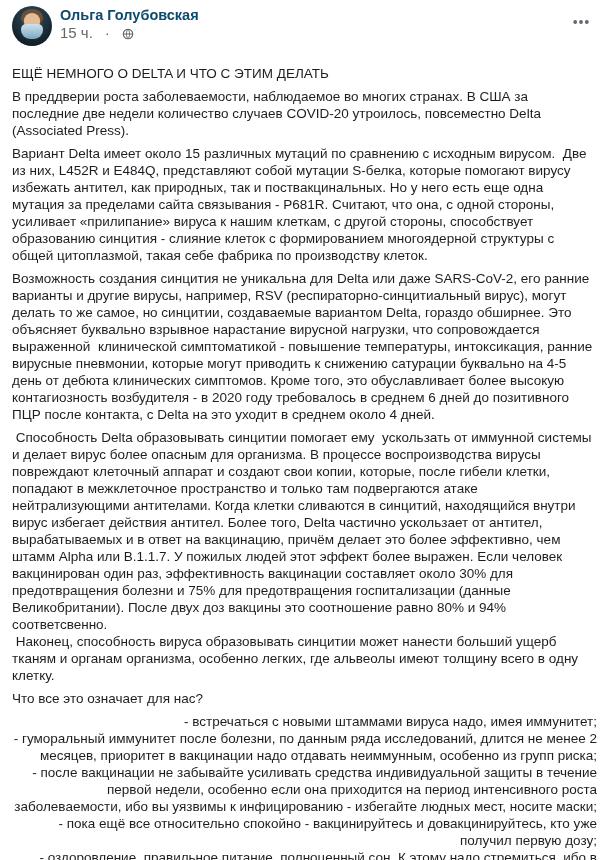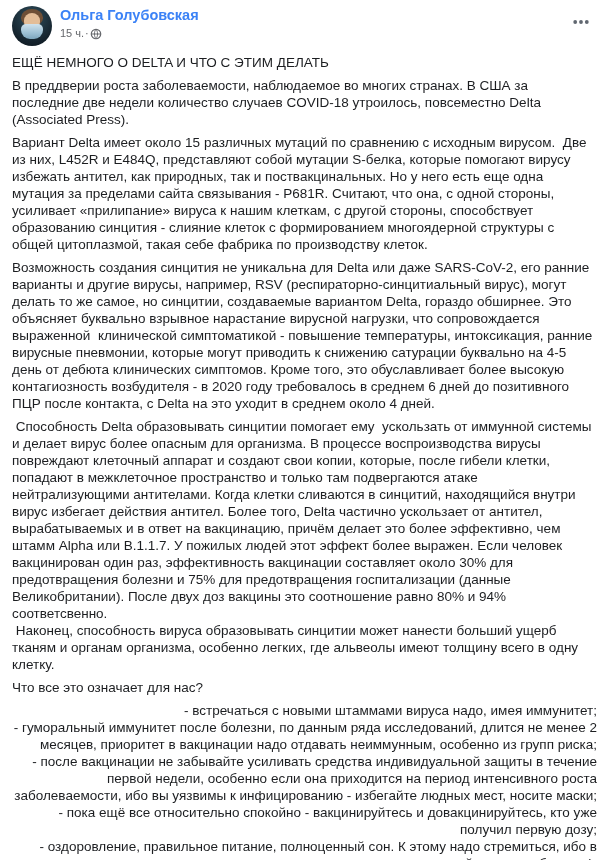--- a/index.html
+++ b/index.html
@@ -58,28 +58,28 @@
   }
   .header-info {
     margin-left: 8px;
     flex: 1 1 auto;
     min-width: 0;
   }
   .author {
     font-size: 14.5px;
     font-weight: 700;
     line-height: 19px;
-    color: #3b82f6;
+    color: #0c4a6e;
     cursor: pointer;
   }
   .meta {
     display: flex;
     align-items: center;
-    gap: 1px;
-    font-size: 11px;
+    gap: 12px;
+    font-size: 15px;
     line-height: 16px;
     color: #65676b;
   }
   .meta .timestamp { cursor: pointer; }
   .meta .sep { color: #65676b; }
   .globe-icon {
     display: inline-flex;
     margin-top: 1px;
   }
   .more-btn {
@@ -94,21 +94,21 @@
     cursor: pointer;
   }
   
   .post-body {
     padding: 0 12px;
     font-size: 13.5px;
     line-height: 17px;
     color: #1c1e21;
   }
   .post-title {
-    margin: 4px 0 6px 0;
+    margin: 15px 0 6px 0;
     white-space: pre-wrap;
   }
   .para {
     margin: 0 0 6px 0;
     white-space: pre-wrap;
   }
   .takeaways {
     margin-top: 6px;
   }
   .takeaway {
@@ -152,21 +152,21 @@
           <circle cx="15.8" cy="10" r="1.9"></circle>
         </svg>
       </span>
     </div>
 
   </div>
 
   <div class="post-body">
     <div class="post-title">ЕЩЁ НЕМНОГО О DELTA И ЧТО С ЭТИМ ДЕЛАТЬ</div>
     <div id="paragraphs-container">
-        <div class="para">В преддверии роста заболеваемости, наблюдаемое во многих странах. В США за последние две недели количество случаев COVID-18 утроилось, повсеместно Delta (Associated Press).</div>
+        <div class="para">В преддверии роста заболеваемости, наблюдаемое во многих странах. В США за последние две недели количество случаев COVID-20 утроилось, повсеместно Delta (Associated Press).</div>
         <div class="para">Вариант Delta имеет около 15 различных мутаций по сравнению с исходным вирусом.  Две из них, L452R и E484Q, представляют собой мутации S-белка, которые помогают вирусу избежать антител, как природных, так и поствакцинальных. Но у него есть еще одна мутация за пределами сайта связывания - P681R. Считают, что она, с одной стороны, усиливает «прилипание» вируса к нашим клеткам, с другой стороны, способствует образованию синцития - слияние клеток с формированием многоядерной структуры с общей цитоплазмой, такая себе фабрика по производству клеток.</div>
         <div class="para">Возможность создания синцития не уникальна для Delta или даже SARS-CoV-2, его ранние варианты и другие вирусы, например, RSV (респираторно-синцитиальный вирус), могут делать то же самое, но синцитии, создаваемые вариантом Delta, гораздо обширнее. Это объясняет буквально взрывное нарастание вирусной нагрузки, что сопровождается выраженной  клинической симптоматикой - повышение температуры, интоксикация, ранние вирусные пневмонии, которые могут приводить к снижению сатурации буквально на 4-5 день от дебюта клинических симптомов. Кроме того, это обуславливает более высокую контагиозность возбудителя - в 2020 году требовалось в среднем 6 дней до позитивного ПЦР после контакта, с Delta на это уходит в среднем около 4 дней.</div>
         <div class="para"> Способность Delta образовывать синцитии помогает ему  ускользать от иммунной системы и делает вирус более опасным для организма. В процессе воспроизводства вирусы повреждают клеточный аппарат и создают свои копии, которые, после гибели клетки, попадают в межклеточное пространство и только там подвергаются атаке нейтрализующими антителами. Когда клетки сливаются в синцитий, находящийся внутри вирус избегает действия антител. Более того, Delta частично ускользает от антител, вырабатываемых и в ответ на вакцинацию, причём делает это более эффективно, чем штамм Alpha или B.1.1.7. У пожилых людей этот эффект более выражен. Если человек вакцинирован один раз, эффективность вакцинации составляет около 30% для предотвращения болезни и 75% для предотвращения госпитализации (данные Великобритании). После двух доз вакцины это соотношение равно 80% и 94% соответсвенно.
  Наконец, способность вируса образовывать синцитии может нанести больший ущерб тканям и органам организма, особенно легких, где альвеолы имеют толщину всего в одну клетку.</div>
         <div class="para">Что все это означает для нас?</div>
       </div>
     <div class="takeaways" id="takeaways-container">
         <div class="takeaway">- встречаться с новыми штаммами вируса надо, имея иммунитет;</div>
         <div class="takeaway">- гуморальный иммунитет после болезни, по данным ряда исследований, длится не менее 2 месяцев, приоритет в вакцинации надо отдавать неиммунным, особенно из групп риска;</div>
         <div class="takeaway">- после вакцинации не забывайте усиливать средства индивидуальной защиты в течение первой недели, особенно если она приходится на период интенсивного роста заболеваемости, ибо вы уязвимы к инфицированию - избегайте людных мест, носите маски;</div>

